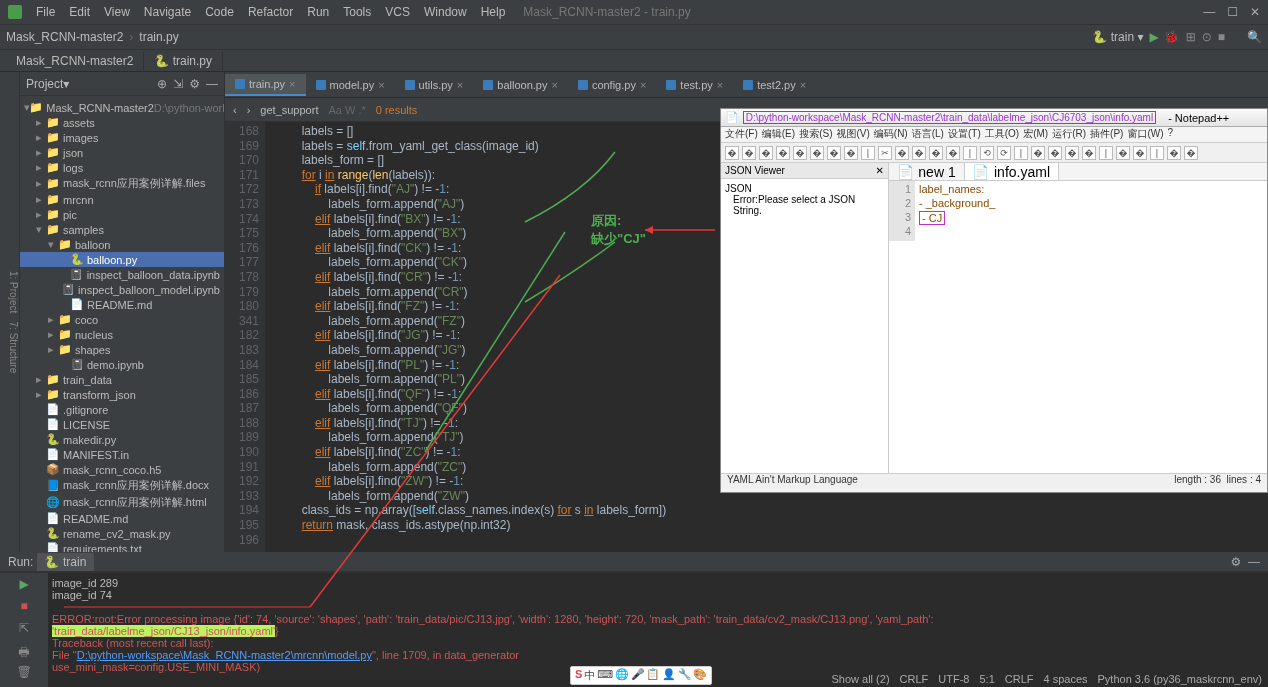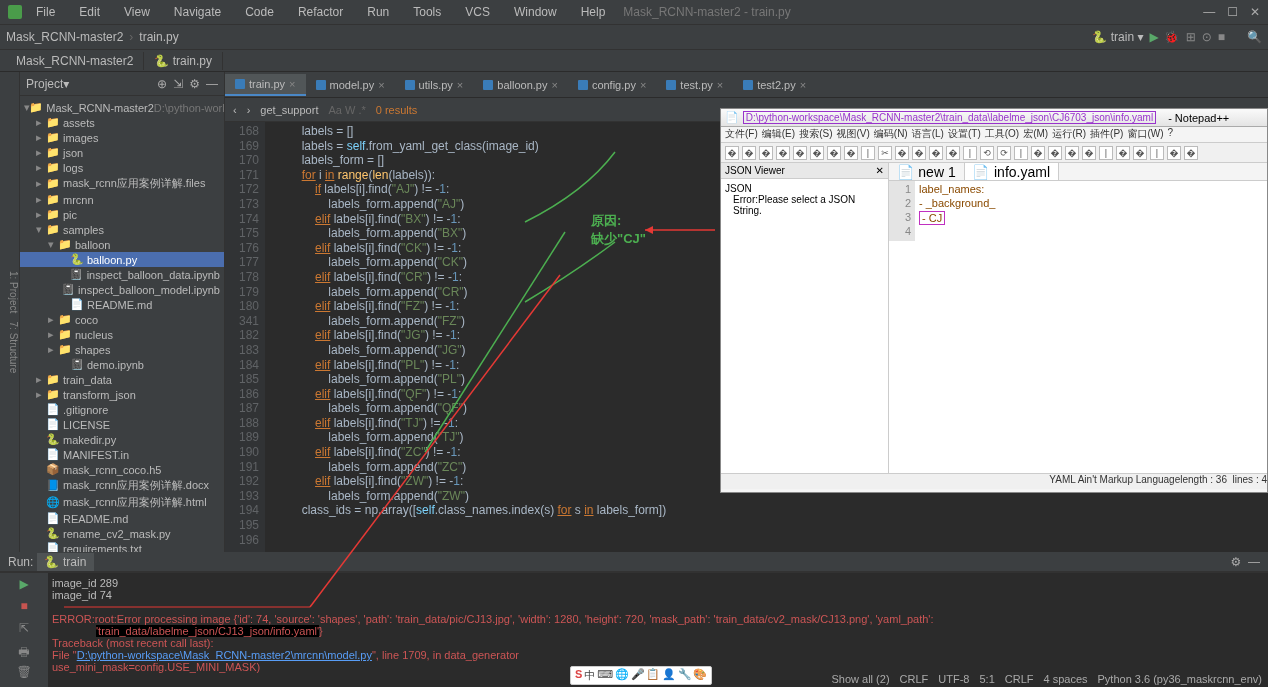--- a/index.html
+++ b/index.html
@@ -1,19 +1,19 @@
 <!DOCTYPE html>
 <html><head>
 <meta charset="utf-8">
 <style>
 * { margin: 0; padding: 0; box-sizing: border-box; font-family: "Segoe UI", Arial, sans-serif; }
 body { background: #3c3f41; color: #bbbbbb; font-size: 12px; overflow: hidden; width: 1268px; height: 687px; }
 .titlebar { height: 24px; background: #3c3f41; display: flex; align-items: center; padding: 0 8px; }
 .titlebar .logo { width: 14px; height: 14px; background: #4a9c4a; border-radius: 2px; margin-right: 8px; }
-.menubar { display: flex; gap: 12px; }
+.menubar { display: flex; gap: 2px; }
 .menubar span { padding: 2px 6px; cursor: pointer; }
 .win-title { color: #777; margin-left: 12px; }
 .win-controls { margin-left: auto; display: flex; gap: 12px; color: #aaa; }
 .toolbar { height: 26px; background: #3c3f41; border-top: 1px solid #323232; border-bottom: 1px solid #323232; display: flex; align-items: center; padding: 0 6px; gap: 6px; }
 .toolbar .crumb { color: #bbb; }
 .toolbar .sep { color: #666; }
 .run-btn { color: #59a869; }
 .debug-btn { color: #59a869; }
 .tabrow { height: 22px; background: #3c3f41; border-bottom: 1px solid #2b2b2b; display: flex; align-items: center; padding-left: 6px; }
 .tabrow .tab { padding: 2px 10px; color: #bbb; border-right: 1px solid #323232; }
@@ -64,30 +64,30 @@
 .np-content { flex: 1; background: #fff; }
 .np-ctabs { height: 18px; display: flex; background: #f4f4f4; border-bottom: 1px solid #ccc; }
 .np-ctabs .ct { padding: 1px 8px; font-size: 14px; border-right: 1px solid #ccc; }
 .np-ctabs .ct.active { background: #fff; }
 .np-code { font-family: Consolas, monospace; font-size: 11px; display: flex; }
 .np-gut { width: 26px; background: #e4e4e4; color: #888; text-align: right; padding: 2px 4px; }
 .np-gut div { height: 14px; }
 .np-lines { padding: 2px 4px; color: #8a4a00; }
 .np-lines div { height: 14px; }
 .np-lines .boxcj { border: 1px solid #c030c0; display: inline-block; padding: 0 2px; }
-.np-status { height: 16px; background: #f0f0f0; border-top: 1px solid #ccc; display: flex; justify-content: flex-end; padding: 0 0; font-size: 10px; color: #333; }
+.np-status { height: 16px; background: #f0f0f0; border-top: 1px solid #ccc; display: flex; justify-content: space-between; padding: 0 6px; font-size: 10px; color: #333; }
 .run-panel { height: 135px; background: #2b2b2b; border-top: 1px solid #323232; display: flex; }
 .rp-left { width: 48px; background: #3c3f41; display: flex; flex-direction: column; gap: 4px; padding: 4px; align-items: center; }
 .rp-left .b { width: 18px; height: 18px; color: #59a869; text-align: center; }
 .rp-body { flex: 1; font-family: Consolas, monospace; font-size: 11px; padding: 4px; overflow: auto; }
 .rp-head { height: 20px; background: #3c3f41; display: flex; align-items: center; padding: 0 8px; border-bottom: 1px solid #323232; }
 .rp-head .rtab { padding: 2px 8px; background: #4e5254; margin-right: 4px; }
 .console .err { color: #cc5555; }
 .console .lnk { color: #589df6; text-decoration: underline; }
-.console .hl { background: #000000; margin-left: 44px; }
+.console .hl { background: #bef264; }
 .ime { position: fixed; bottom: 2px; left: 570px; display: flex; gap: 2px; font-size: 11px; background: #fff; border: 1px solid #ccc; padding: 1px 4px; border-radius: 2px; color: #444; z-index: 100; }
 .ime .s { color: #d44; font-weight: bold; }
 svg.overlay { position: absolute; top: 0; left: 0; pointer-events: none; z-index: 5; }
 </style>
 </head>
 <body>
 
 <div class="titlebar">
   <div class="logo"></div>
   <div class="menubar" id="menubar">
@@ -404,20 +404,21 @@
           <div class="line">                labels_form.append(<span class="str">"PL"</span>)</div>
           <div class="line">            <span class="kw">elif</span> labels[i].find(<span class="str">"QF"</span>) != -<span class="num">1</span>:</div>
           <div class="line">                labels_form.append(<span class="str">"QF"</span>)</div>
           <div class="line">            <span class="kw">elif</span> labels[i].find(<span class="str">"TJ"</span>) != -<span class="num">1</span>:</div>
           <div class="line">                labels_form.append(<span class="str">"TJ"</span>)</div>
           <div class="line">            <span class="kw">elif</span> labels[i].find(<span class="str">"ZC"</span>) != -<span class="num">1</span>:</div>
           <div class="line">                labels_form.append(<span class="str">"ZC"</span>)</div>
           <div class="line">            <span class="kw">elif</span> labels[i].find(<span class="str">"ZW"</span>) != -<span class="num">1</span>:</div>
           <div class="line">                labels_form.append(<span class="str">"ZW"</span>)</div>
           <div class="line">        class_ids = np.array([<span class="self">self</span>.class_names.index(s) <span class="kw">for</span> s <span class="kw">in</span> labels_form])</div>
+          <div class="line">        <span class="kw">return</span> mask, class_ids.astype(np.int32)</div>
           <div class="line"></div>
         </div>
     </div>
     <div class="annotation" style="top:140px; left:320px;margin-left:46px;">
       <div>原因:</div>
       <div>缺少"CJ"</div>
     </div>
     <svg class="overlay" width="720" height="430">
       <path d="M 390 80 Q 360 120 300 150" stroke="#4caf50" stroke-width="1.5" fill="none"></path>
       <path d="M 390 170 Q 350 200 300 230" stroke="#4caf50" stroke-width="1.5" fill="none"></path>

